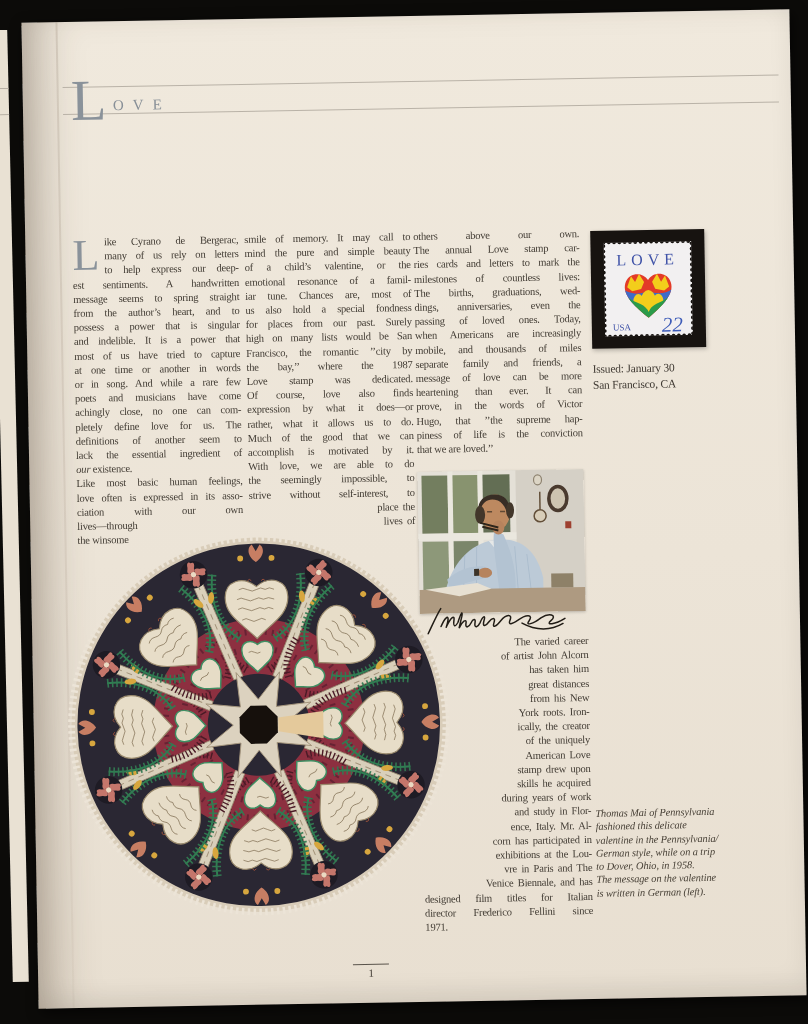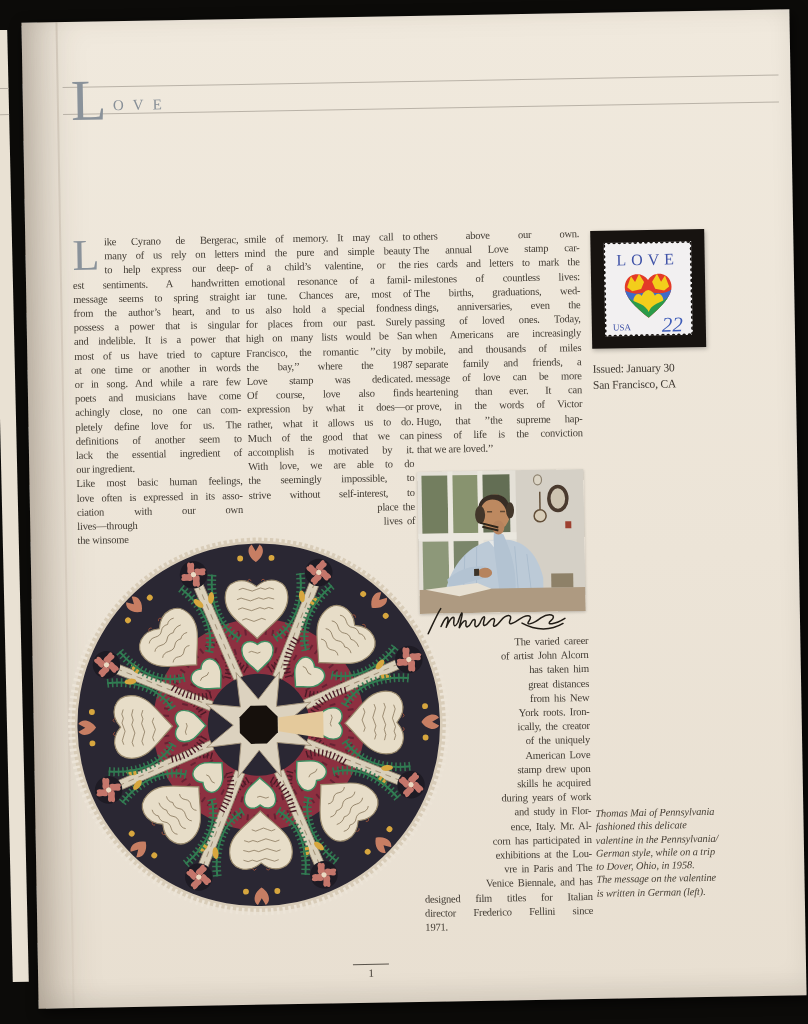--- a/index.html
+++ b/index.html
@@ -22,21 +22,21 @@
   .hdr-drop{position:absolute;left:48px;top:50px;font-size:58px;line-height:1;
             color:#8a929a;font-weight:400;}
   .hdr-rest{position:absolute;left:90px;top:76px;font-size:15px;letter-spacing:9px;
             color:#878f97;}
   .col{position:absolute;width:166px;font-size:10.6px;line-height:14.2px;
        letter-spacing:-0.25px;color:#423c34;}
   .lines{text-align:justify;text-align-last:justify;}
   .leftline{text-align:left;}
   .rightlines{text-align:right;word-spacing:2px;}
   .drop2{float:left;font-size:44px;line-height:37px;color:#8a929a;margin:1px 5px 0 0;}
-  .ital{}
+  .ital{font-style:italic;}
   .stamp-mat{position:absolute;left:565px;top:218px;width:114px;height:118px;
              background:#171310;box-shadow:1px 2px 4px rgba(0,0,0,.25);}
   .stamp-mat svg{position:absolute;left:13px;top:12px;}
   .issued{position:absolute;left:565px;top:348px;font-size:11.5px;line-height:16px;
           letter-spacing:-0.2px;color:#3f3932;}
   .photo{position:absolute;left:388px;top:456px;width:166px;height:142px;
          box-shadow:0 1px 3px rgba(0,0,0,.2);}
   .sig{position:absolute;left:392px;top:588px;}
   .caption{position:absolute;left:560px;top:794px;width:186px;font-style:italic;
            font-size:10.4px;line-height:13.3px;letter-spacing:-0.1px;color:#494238;}
@@ -58,21 +58,21 @@
 
   <div class="hrule" style="top:65px"></div>
   <div class="hrule" style="top:92px"></div>
   <div class="hdr-drop">L</div>
   <div class="hdr-rest">OVE</div>
 
   <div class="col" style="left:47px;top:214px">
     <div class="lines">
       <span class="drop2">L</span><span>ike Cyrano de Bergerac,<br>many of us rely on letters<br>to help express our deep-<br>est sentiments. A handwritten<br>message seems to spring straight<br>from the author’s heart, and to<br>possess a power that is singular<br>and indelible. It is a power that<br>most of us have tried to capture<br>at one time or another in words<br>or in song. And while a rare few<br>poets and musicians have come<br>achingly close, no one can com-<br>pletely define love for us. The<br>definitions of another seem to<br>lack the essential ingredient of</span>
     </div>
-    <div class="leftline"><span class="ital">our</span><span> ingredient.</span></div>
+    <div class="leftline"><span class="ital">our</span><span> existence.</span></div>
     <div class="lines">   Like most basic human feelings,<br>love often is expressed in its asso-<br>ciation with our own</div>
     <div class="leftline">lives—through<br>the winsome</div>
   </div>
 
   <div class="col" style="left:219px;top:214px">
     <div class="lines">smile of memory. It may call to<br>mind the pure and simple beauty<br>of a child’s valentine, or the<br>emotional resonance of a famil-<br>iar tune. Chances are, most of<br>us also hold a special fondness<br>for places from our past. Surely<br>high on many lists would be San<br>Francisco, the romantic ’’city by<br>the bay,’’ where the 1987<br>Love stamp was dedicated.<br>   Of course, love also finds<br>expression by what it does—or<br>rather, what it allows us to do.<br>Much of the good that we can<br>accomplish is motivated by it.<br>With love, we are able to do<br>the seemingly impossible, to<br>strive without self-interest, to</div>
     <div class="rightlines">place the<br>lives of</div>
   </div>
 
   <div class="col" style="left:388px;top:214px">

